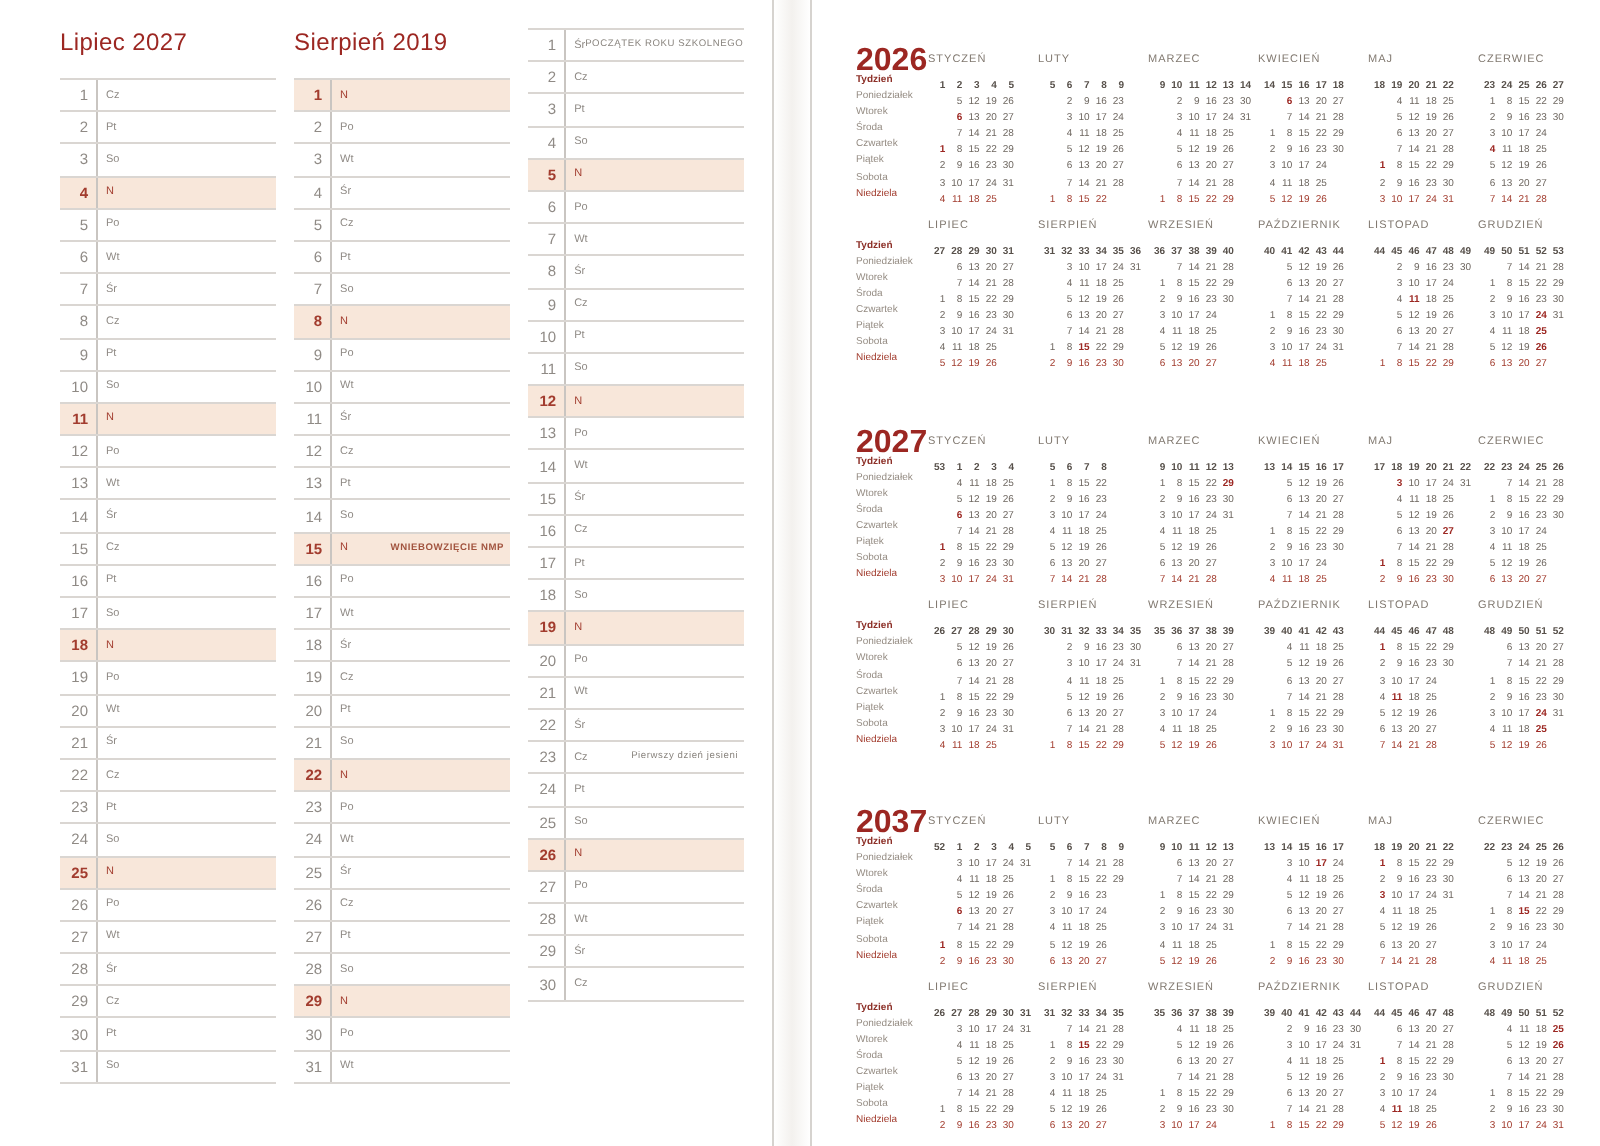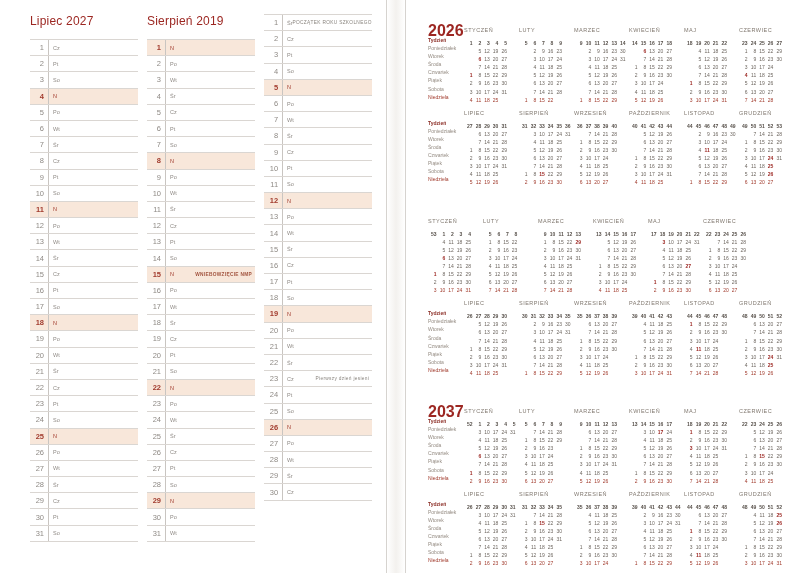--- a/index.html
+++ b/index.html
@@ -610,20 +610,33 @@
             <div class="r"><span class="c">2</span><span class="c">9</span><span class="c">16</span><span class="c">23</span><span class="c">30</span></div>
             <div class="r"><span class="c">3</span><span class="c">10</span><span class="c">17</span><span class="c hol">24</span><span class="c">31</span></div>
             <div class="r"><span class="c">4</span><span class="c">11</span><span class="c">18</span><span class="c hol">25</span><span class="c"></span></div>
             <div class="r"><span class="c">5</span><span class="c">12</span><span class="c">19</span><span class="c hol">26</span><span class="c"></span></div>
             <div class="r sunr"><span class="c">6</span><span class="c">13</span><span class="c">20</span><span class="c">27</span><span class="c"></span></div>
           </div>
         </div>
       </div>
     <div class="year-block">
         <div class="band">
+          <div class="lbl-col">
+            <div class="hdr">
+              <span class="year-label">2027</span>
+            </div>
+            <div class="r wklbl">Tydzień</div>
+            <div class="r dlbl">Poniedziałek</div>
+            <div class="r dlbl">Wtorek</div>
+            <div class="r dlbl">Środa</div>
+            <div class="r dlbl">Czwartek</div>
+            <div class="r dlbl">Piątek</div>
+            <div class="r dlbl">Sobota</div>
+            <div class="r dlbl sunlbl">Niedziela</div>
+          </div>
           <div class="mon-col">
             <div class="hdr mname">STYCZEŃ</div>
             <div class="r wk"><span class="c">53</span><span class="c">1</span><span class="c">2</span><span class="c">3</span><span class="c">4</span></div>
             <div class="r"><span class="c"></span><span class="c">4</span><span class="c">11</span><span class="c">18</span><span class="c">25</span></div>
             <div class="r"><span class="c"></span><span class="c">5</span><span class="c">12</span><span class="c">19</span><span class="c">26</span></div>
             <div class="r"><span class="c"></span><span class="c hol">6</span><span class="c">13</span><span class="c">20</span><span class="c">27</span></div>
             <div class="r"><span class="c"></span><span class="c">7</span><span class="c">14</span><span class="c">21</span><span class="c">28</span></div>
             <div class="r"><span class="c hol">1</span><span class="c">8</span><span class="c">15</span><span class="c">22</span><span class="c">29</span></div>
             <div class="r"><span class="c">2</span><span class="c">9</span><span class="c">16</span><span class="c">23</span><span class="c">30</span></div>
             <div class="r sunr"><span class="c">3</span><span class="c">10</span><span class="c">17</span><span class="c">24</span><span class="c">31</span></div>

